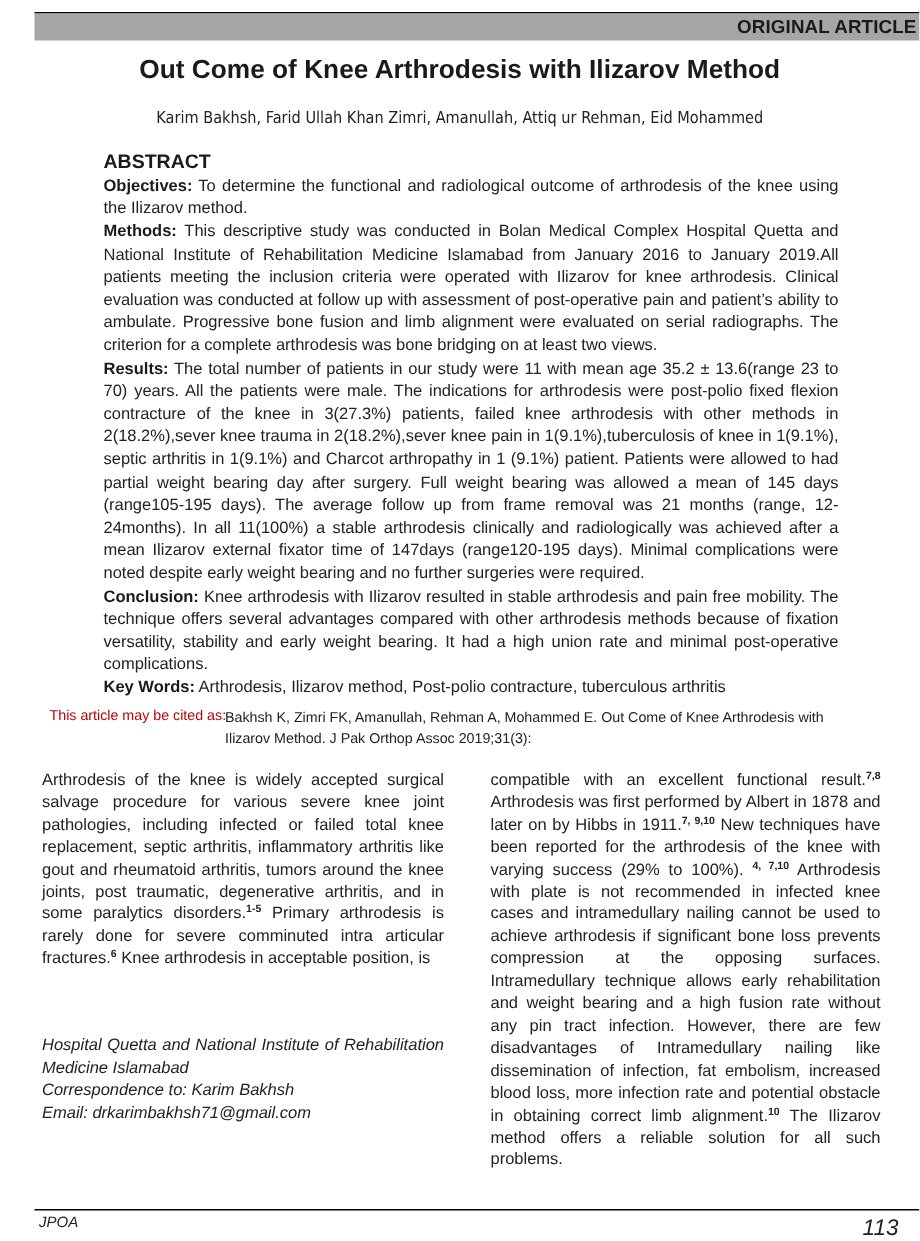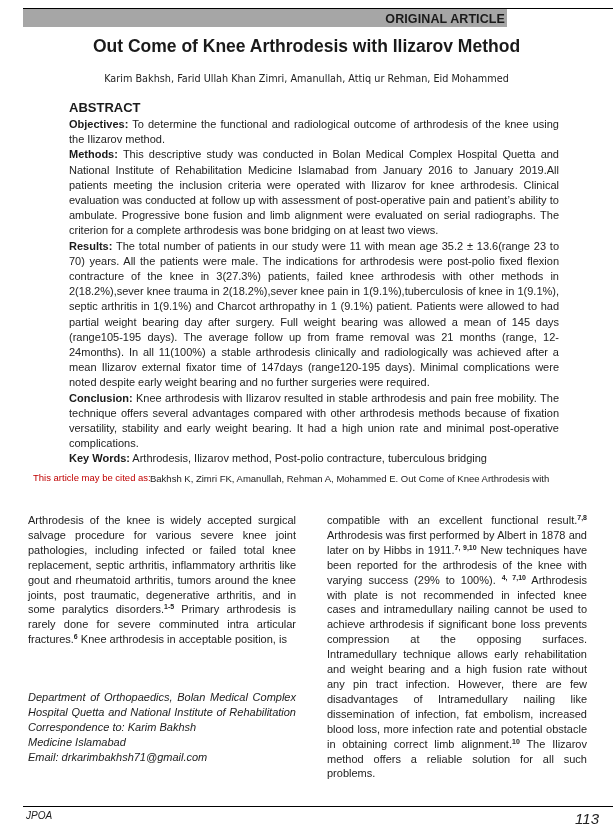--- a/index.html
+++ b/index.html
@@ -1,19 +1,19 @@
 <!DOCTYPE html>
 <html><head>
 <meta charset="utf-8">
 <style>
   html, body { margin:0; padding:0; background:#ffffff; }
   body { width:613px; height:827px; position:relative; overflow:hidden;
          font-family:"Liberation Sans", sans-serif; color:#222; }
   .topline { position:absolute; left:23px; top:8px; width:590px; height:1px; background:#000; }
-  .banner { position:absolute; left:23px; top:9px; width:484px; height:18px; background:#a6a6a6;
+  .banner { position:absolute; left:23px; top:9px; width:590px; height:18px; background:#a6a6a6;
             text-align:right; box-sizing:border-box; padding-right:2px; }
   .banner span { font-weight:bold; font-size:12.5px; color:#1a1a1a; line-height:18px; letter-spacing:0.1px; }
   .title { position:absolute; left:0; top:36px; width:613px; text-align:center;
            font-size:17.5px; font-weight:bold; color:#1a1a1a; }
   .authors { position:absolute; left:0; top:72px; width:613px; text-align:center;
              font-size:11px; color:#222; font-family:"DejaVu Sans", sans-serif; transform:scaleX(0.88); }
   .abstract { position:absolute; left:69px; top:100px; width:490px; font-size:11px; line-height:15.2px;
               text-align:justify; color:#222; }
   .abstract h2 { margin:0 0 1px 0; font-size:13px; font-weight:bold; line-height:16px; color:#1a1a1a; }
   .abstract p { margin:0; }
@@ -47,41 +47,41 @@
 
 <div class="title">Out Come of Knee Arthrodesis with Ilizarov Method</div>
 <div class="authors">Karim Bakhsh, Farid Ullah Khan Zimri, Amanullah, Attiq ur Rehman, Eid Mohammed</div>
 
 <div class="abstract">
   <h2>ABSTRACT</h2>
   <p><b>Objectives:</b><span> To determine the functional and radiological outcome of arthrodesis of the knee using the Ilizarov method.</span></p>
   <p><b>Methods:</b><span> This descriptive study was conducted in Bolan Medical Complex Hospital Quetta and National Institute of Rehabilitation Medicine Islamabad from January 2016 to January 2019.All patients meeting the inclusion criteria were operated with Ilizarov for knee arthrodesis. Clinical evaluation was conducted at follow up with assessment of post-operative pain and patient’s ability to ambulate. Progressive bone fusion and limb alignment were evaluated on serial radiographs. The criterion for a complete arthrodesis was bone bridging on at least two views.</span></p>
   <p><b>Results:</b><span> The total number of patients in our study were 11 with mean age 35.2 ± 13.6(range 23 to 70) years. All the patients were male. The indications for arthrodesis were post-polio fixed flexion contracture of the knee in 3(27.3%) patients, failed knee arthrodesis with other methods in 2(18.2%),sever knee trauma in 2(18.2%),sever knee pain in 1(9.1%),tuberculosis of knee in 1(9.1%), septic arthritis in 1(9.1%) and Charcot arthropathy in 1 (9.1%) patient. Patients were allowed to had partial weight bearing day after surgery. Full weight bearing was allowed a mean of 145 days (range105-195 days). The average follow up from frame removal was 21 months (range, 12-24months). In all 11(100%) a stable arthrodesis clinically and radiologically was achieved after a mean Ilizarov external fixator time of 147days (range120-195 days). Minimal complications were noted despite early weight bearing and no further surgeries were required.</span></p>
   <p><b>Conclusion:</b><span> Knee arthrodesis with Ilizarov resulted in stable arthrodesis and pain free mobility. The technique offers several advantages compared with other arthrodesis methods because of fixation versatility, stability and early weight bearing. It had a high union rate and minimal post-operative complications.</span></p>
-  <p><b>Key Words:</b><span> Arthrodesis, Ilizarov method, Post-polio contracture, tuberculous bridging</span></p>
+  <p><b>Key Words:</b><span> Arthrodesis, Ilizarov method, Post-polio contracture, tuberculous arthritis</span></p>
 </div>
 
 <div class="cite">
   <div class="cite-label">This article may be cited as:</div>
   <div class="cite-text">
     <div>Bakhsh K, Zimri FK, Amanullah, Rehman A, Mohammed E. Out Come of Knee Arthrodesis with</div>
+    <div>Ilizarov Method. J Pak Orthop Assoc 2019;31(3):</div>
   </div>
 </div>
 
 <div class="col-left">
   <p><span>Arthrodesis of the knee is widely accepted surgical salvage procedure for various severe knee joint pathologies, including infected or failed total knee replacement, septic arthritis, inflammatory arthritis like gout and rheumatoid arthritis, tumors around the knee joints, post traumatic, degenerative arthritis, and in some paralytics disorders.</span><sup>1-5</sup><span> Primary arthrodesis is rarely done for severe comminuted intra articular fractures.</span><sup>6</sup><span> Knee arthrodesis in acceptable position, is</span></p>
 </div>
 
 <div class="col-right">
   <p><span>compatible with an excellent functional result.</span><sup>7,8</sup><span> Arthrodesis was first performed by Albert in 1878 and later on by Hibbs in 1911.</span><sup>7, 9,10</sup><span> New techniques have been reported for the arthrodesis of the knee with varying success (29% to 100%). </span><sup>4, 7,10</sup><span> Arthrodesis with plate is not recommended in infected knee cases and intramedullary nailing cannot be used to achieve arthrodesis if significant bone loss prevents compression at the opposing surfaces. Intramedullary technique allows early rehabilitation and weight bearing and a high fusion rate without any pin tract infection. However, there are few disadvantages of Intramedullary nailing like dissemination of infection, fat embolism, increased blood loss, more infection rate and potential obstacle in obtaining correct limb alignment.</span><sup>10</sup><span> The Ilizarov method offers a reliable solution for all such problems.</span></p>
 </div>
 
 <div class="affil">
-  <div class="justify">Department of Orthopaedics, Bolan Medical Complex</div>
   <div class="justify">Hospital Quetta and National Institute of Rehabilitation</div>
+  <div>Medicine Islamabad</div>
   <div>Correspondence to: Karim Bakhsh</div>
-  <div>Medicine Islamabad</div>
   <div>Email: drkarimbakhsh71@gmail.com</div>
 </div>
 
 <div class="footline"></div>
 <div class="foot-left">JPOA</div>
 <div class="foot-right">113</div>
 
 </body></html>

